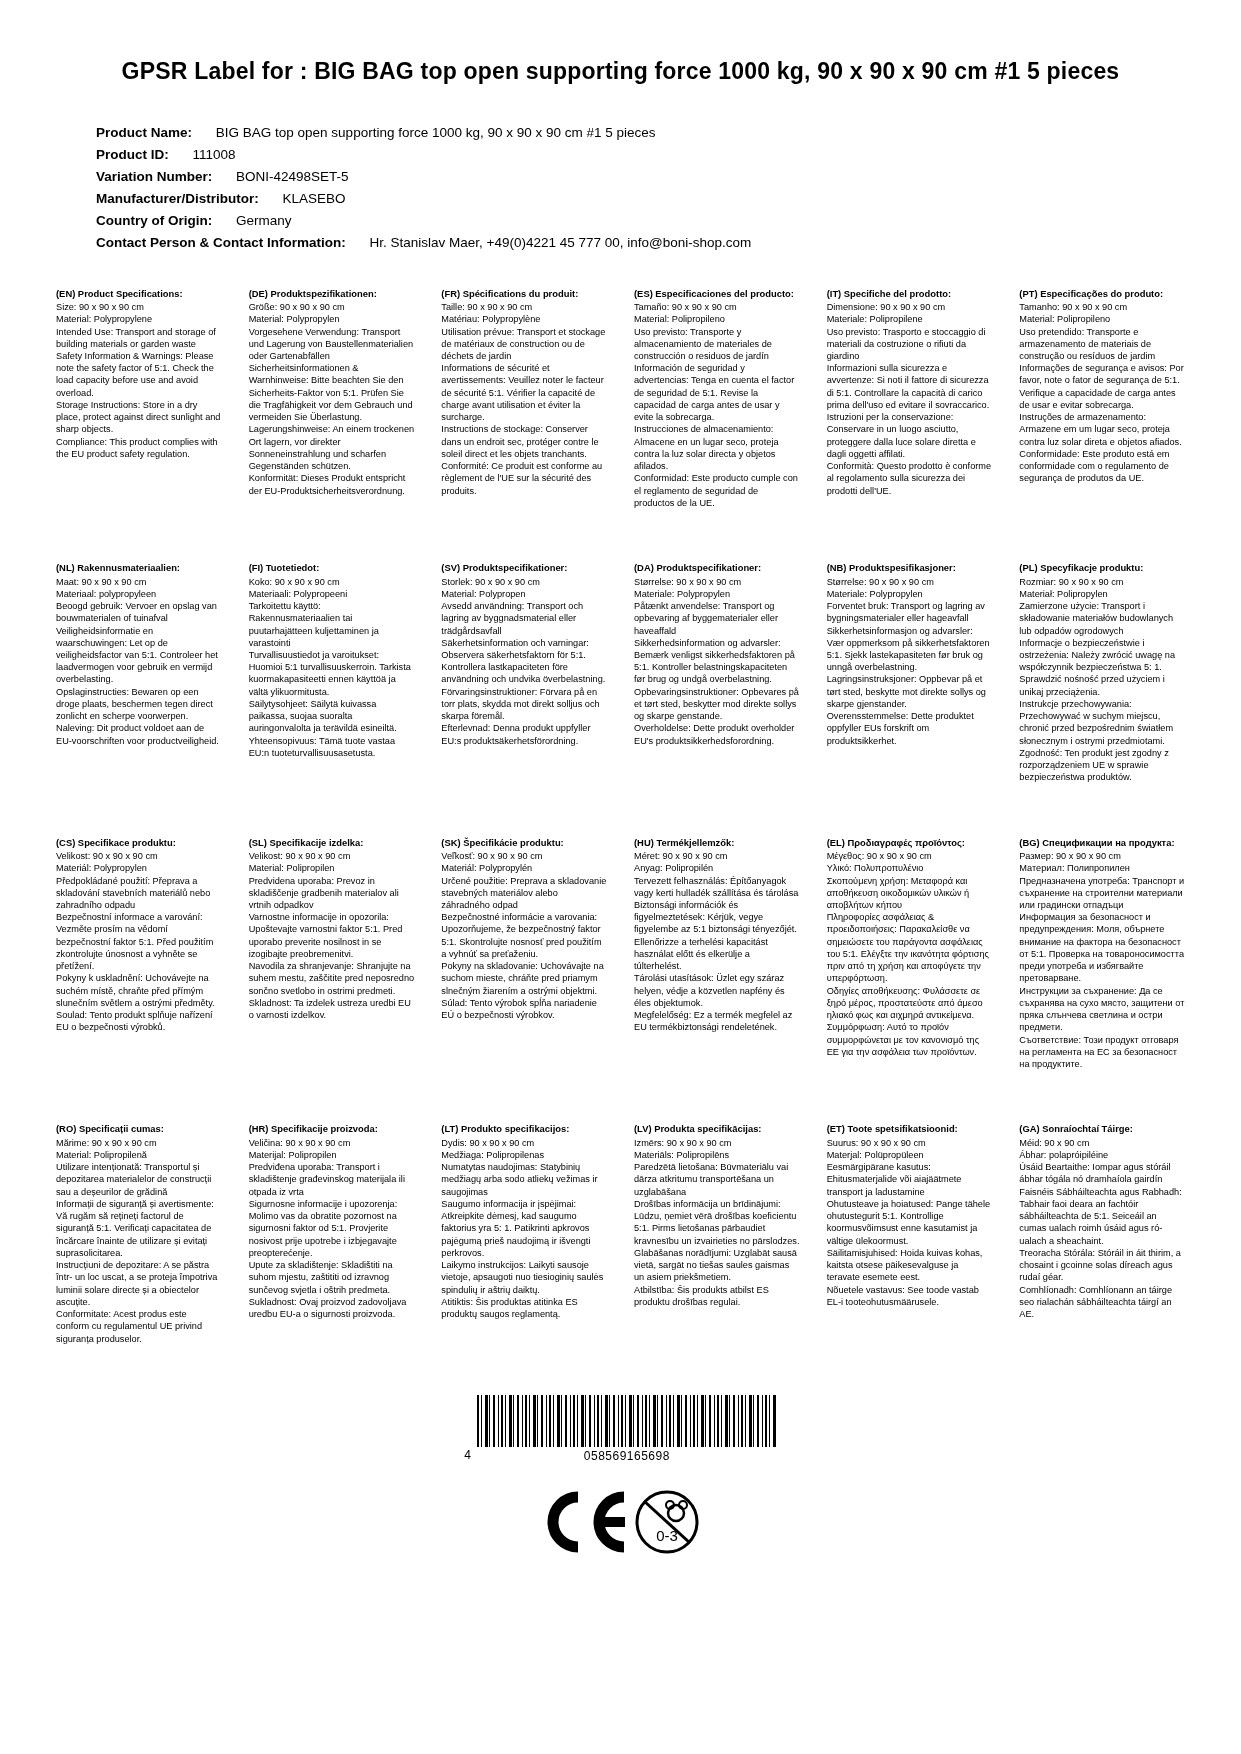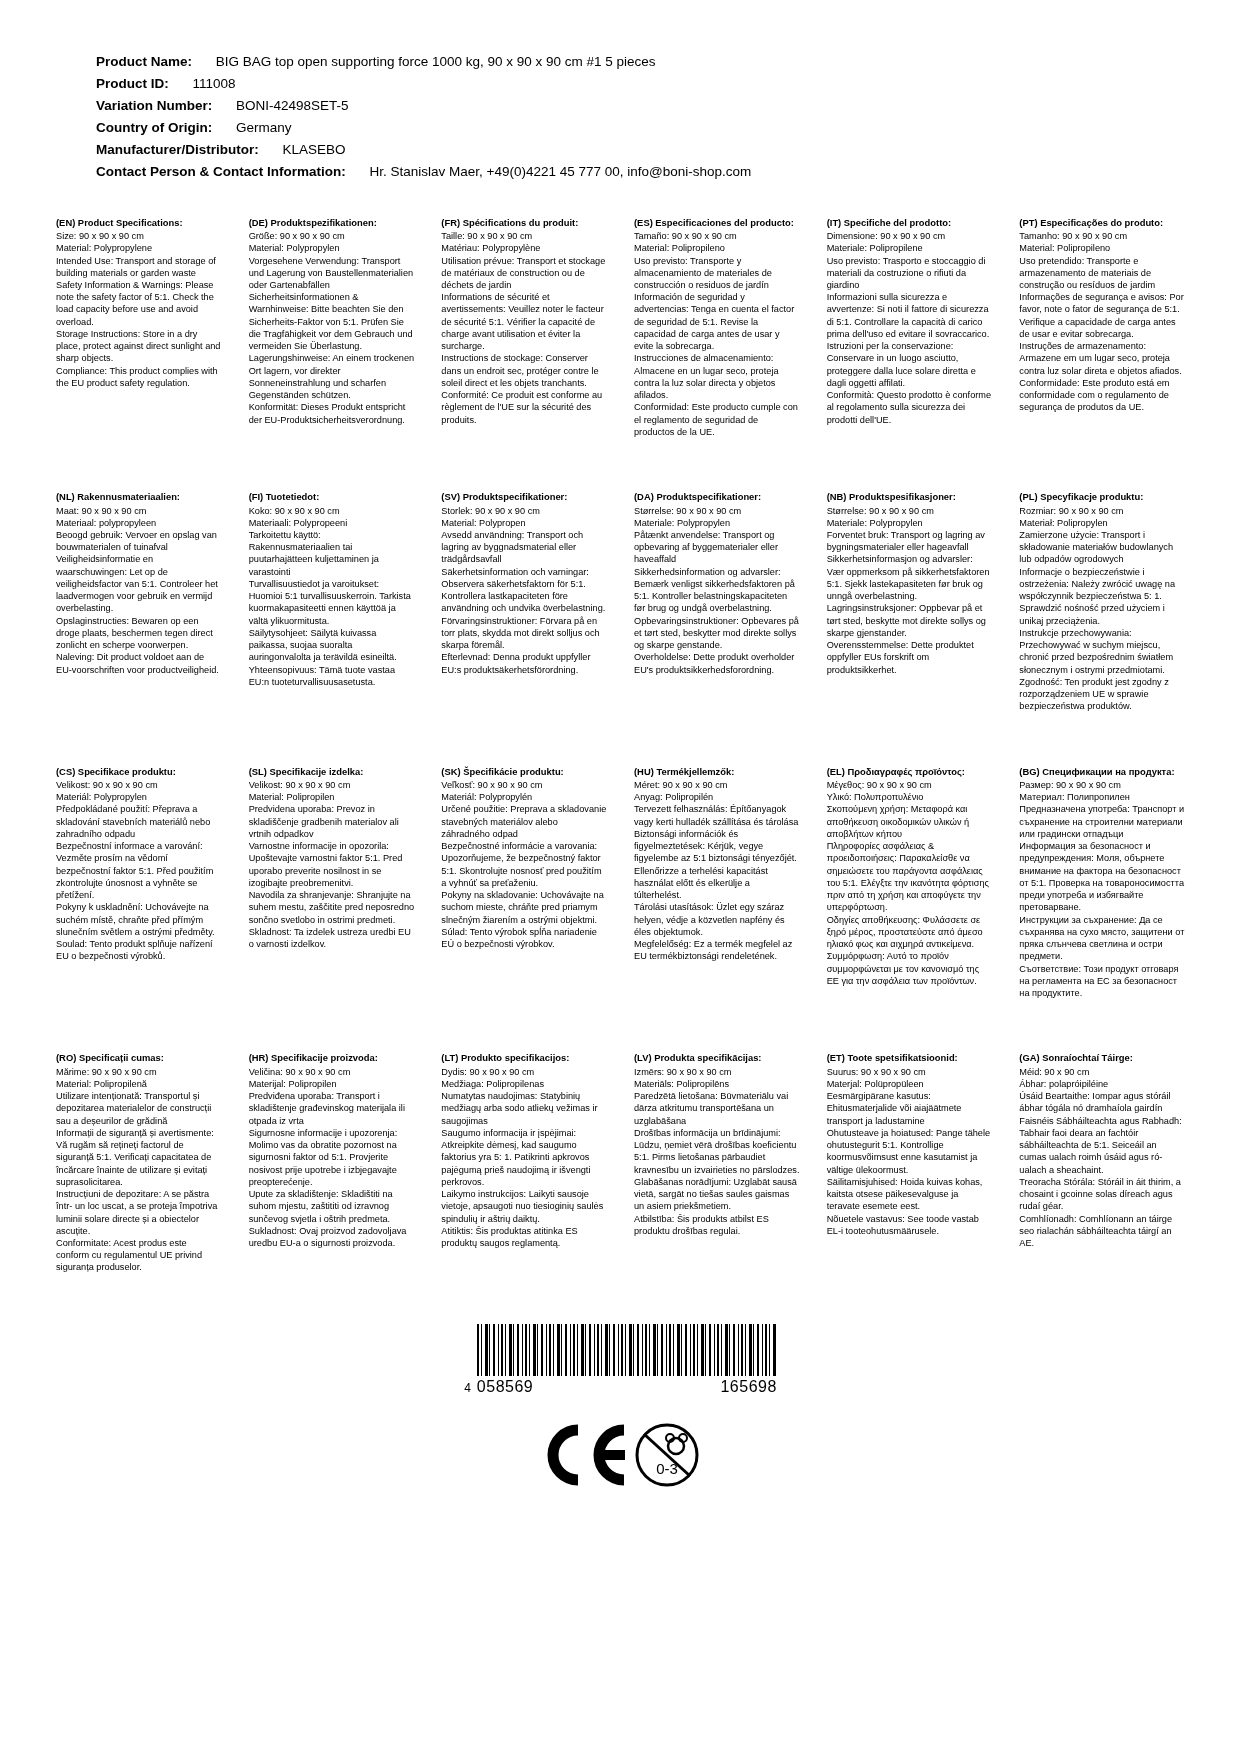--- a/index.html
+++ b/index.html
@@ -98,23 +98,23 @@
       repeating-linear-gradient(90deg,
         #000 0px, #000 2px, #fff 2px, #fff 4px,
         #000 4px, #000 5px, #fff 5px, #fff 8px,
         #000 8px, #000 11px, #fff 11px, #fff 12px,
         #000 12px, #000 13px, #fff 13px, #fff 16px,
         #000 16px, #000 18px, #fff 18px, #fff 21px,
         #000 21px, #000 22px, #fff 22px, #fff 24px);
   }
   .barcode-nums {
     display: flex;
-    justify-content: space-between;
+    justify-content: center;
     width: 300px;
-    font-size: 16px;
+    font-size: 12px;
     margin-top: 2px;
     letter-spacing: 0.5px;
   }
   .marks {
     display: flex;
     align-items: center;
     justify-content: center;
     margin-top: 26px;
   }
   .ce-mark {
@@ -126,41 +126,42 @@
     position: relative;
     width: 74px;
     height: 66px;
   }
 </style>
 </head>
 <body>
 
 <div class="page">
 
+  <div class="doc-title">GPSR Label for : BIG BAG top open supporting force 1000 kg, 90 x 90 x 90 cm #1 5 pieces</div>
 
   <div class="meta">
     <div class="meta-row">
       <span class="meta-label">Product Name:</span>
       <span class="meta-value">BIG BAG top open supporting force 1000 kg, 90 x 90 x 90 cm #1 5 pieces</span>
     </div>
     <div class="meta-row">
       <span class="meta-label">Product ID:</span>
       <span class="meta-value">111008</span>
     </div>
     <div class="meta-row">
       <span class="meta-label">Variation Number:</span>
       <span class="meta-value">BONI-42498SET-5</span>
     </div>
     <div class="meta-row">
+      <span class="meta-label">Manufacturer/Distributor:</span>
+      <span class="meta-value">KLASEBO</span>
+    </div>
+    <div class="meta-row">
       <span class="meta-label">Country of Origin:</span>
       <span class="meta-value">Germany</span>
-    </div>
-    <div class="meta-row">
-      <span class="meta-label">Manufacturer/Distributor:</span>
-      <span class="meta-value">KLASEBO</span>
     </div>
     <div class="meta-row">
       <span class="meta-label">Contact Person &amp; Contact Information:</span>
       <span class="meta-value">Hr. Stanislav Maer, +49(0)4221 45 777 00, info@boni-shop.com</span>
     </div>
   </div>
 
   <div class="lang-grid">
 
     <div class="lang-cell">

